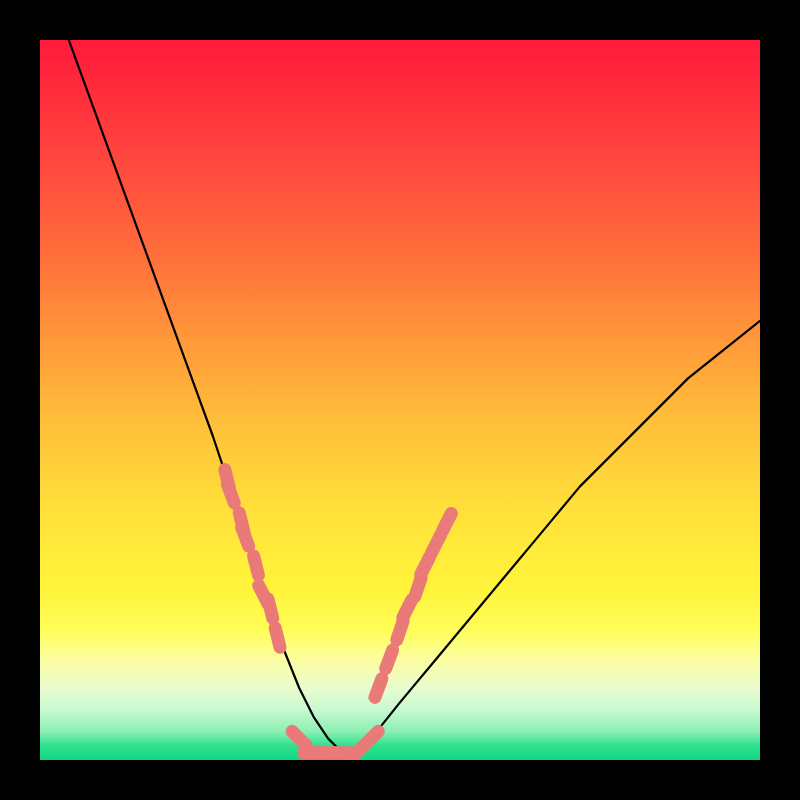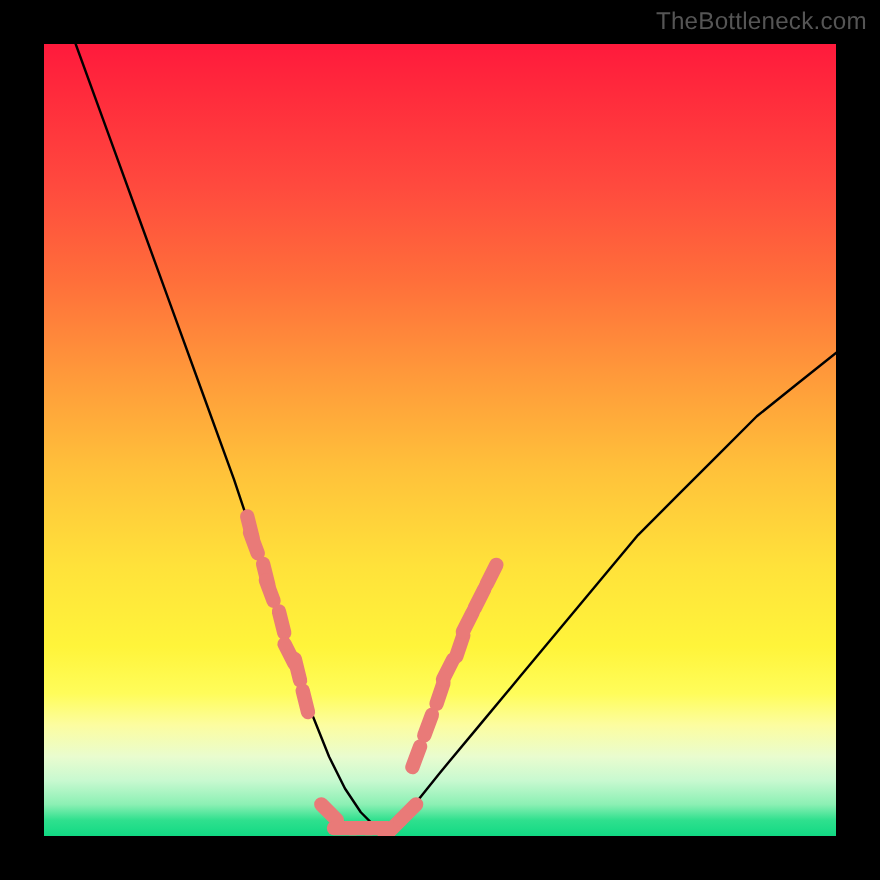--- a/index.html
+++ b/index.html
@@ -59,21 +59,20 @@
     color: #555;
     font-size: 22px;
     font-weight: 500;
     letter-spacing: 0.2px;
   }
 </style>
 </head>
 <body>
 
 <div class="frame">
-  <div class="watermark">TheBottleneck.com</div>
   <div class="plot-area">
     <div class="gradient"></div>
     <svg class="curve" viewBox="0 0 720 720" preserveAspectRatio="none">
       <g id="svg-curve">
           <path d="M28.8 0.0 L57.6 79.2 L86.4 158.4 L115.2 237.6 L144.0 316.8 L172.8 396.0 L187.2 439.2 L201.6 482.4 L216.0 525.6 L230.4 568.8 L244.8 612.0 L259.2 648.0 L273.6 676.8 L288.0 698.4 L302.4 712.8 L316.8 712.8 L331.2 698.4 L360.0 662.4 L396.0 619.2 L432.0 576.0 L468.0 532.8 L504.0 489.6 L540.0 446.4 L576.0 410.4 L612.0 374.4 L648.0 338.4 L684.0 309.6 L720.0 280.8 " fill="none" stroke="#000000" stroke-width="2.2" stroke-linecap="round" stroke-linejoin="round"></path>
         </g>
       <g id="svg-markers">
           <line x1="184.8" y1="429.5" x2="189.6" y2="448.9" stroke="#e97a78" stroke-width="13" stroke-linecap="round"></line>
           <line x1="187.3" y1="444.2" x2="194.3" y2="463.0" stroke="#e97a78" stroke-width="13" stroke-linecap="round"></line>
           <line x1="199.2" y1="472.7" x2="204.0" y2="492.1" stroke="#e97a78" stroke-width="13" stroke-linecap="round"></line>

